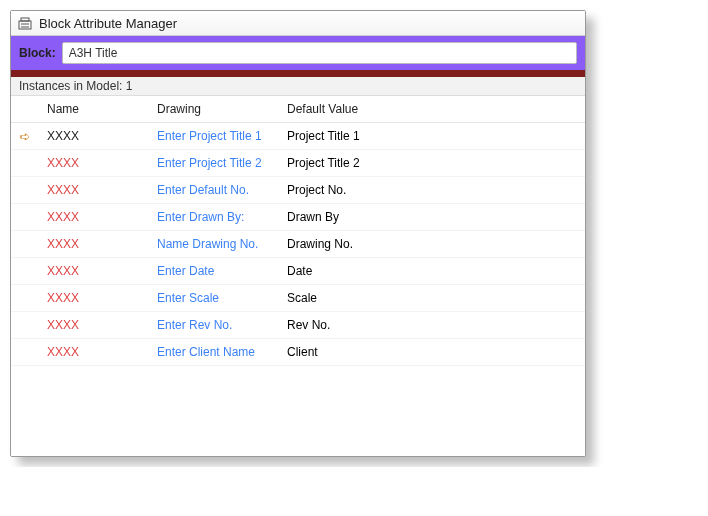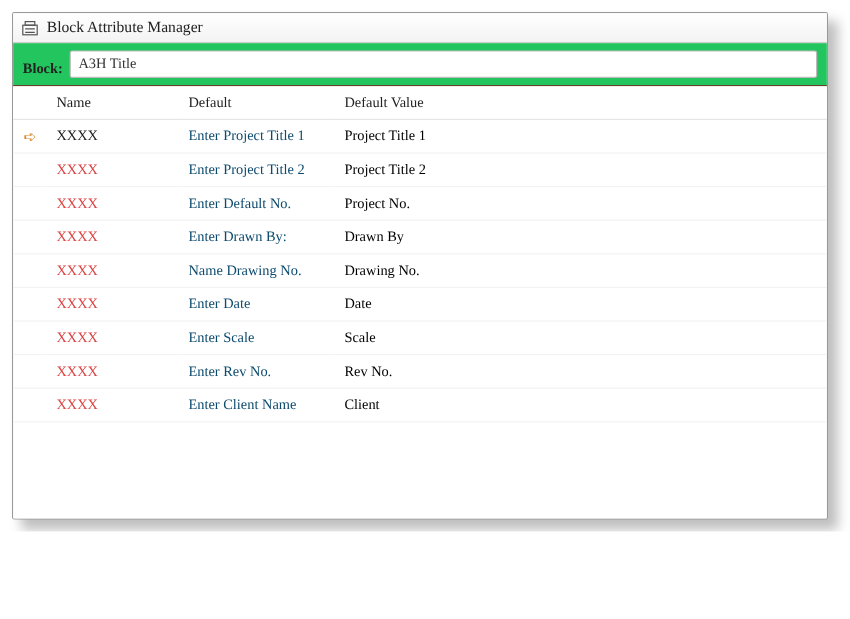--- a/index.html
+++ b/index.html
@@ -10,46 +10,45 @@
     font-size: 12px;
     color: #222;
     background: #fff;
     width: 708px;
   }
   .window {
     border: 1px solid #999;
     background: #fff;
     border-radius: 2px;
     box-shadow: 8px 8px 10px rgba(0,0,0,0.25);
-    width: 680px;
-    font-family: Liberation Serif, serif;
+    width: 576px;
   }
   .titlebar {
     display: flex;
     align-items: center;
     padding: 4px 6px;
     background: linear-gradient(#fff,#f3f3f3);
     border-bottom: 1px solid #ccc;
     font-size: 13px;
     font-weight: 400;
     color: #222;
     gap: 6px;
   }
   .titlebar .icon {
     width: 16px; height: 16px;
     display: inline-flex; align-items:center; justify-content:center;
     color:#555;
   }
   .block-row {
     display: flex;
-    align-items: flex-end;
+    align-items: center;
     padding: 6px 8px;
     gap: 6px;
-    background: #22c55e;
-    border-bottom: 1px solid #7f1d1d;
+    background: #8b5cf6;
+    border-bottom: 7px solid #7f1d1d;
   }
   .block-row label {
     font-weight: bold;
     font-size: 12px;
   }
   .block-input {
     flex: 1;
     border: 1px solid #bbb;
     background: #fff;
     padding: 3px 6px;
@@ -97,21 +96,21 @@
   }
   td.name-col.warn {
     color: #d44;
   }
   td.name-col {
     color: #222;
     width: 110px;
   }
   td.caption-col {
     width: 130px;
-    color: #0c4a6e;
+    color: #3b82f6;
   }
   td.default-col {
     color: #000000;
   }
   .arrow-icon {
     color: #d98b2e;
     font-size: 13px;
   }
   th.indicator { width:28px; }
   th.name-col { width:110px; }
@@ -132,28 +131,29 @@
       </svg>
     </span>
     <span>Block Attribute Manager</span>
   </div>
 
   <div class="block-row">
     <label>Block:</label>
     <input class="block-input" type="text" value="A3H Title" style="">
   </div>
 
+  <div class="info-strip">Instances in Model:  1</div>
 
   <div class="table-area">
     <table>
       <thead>
         <tr>
           <th class="indicator"></th>
           <th class="name-col">Name</th>
-          <th class="caption-col">Default</th>
+          <th class="caption-col">Drawing</th>
           <th class="default-col">Default Value</th>
         </tr>
       </thead>
       <tbody id="attr-rows">
           <tr>
             <td class="indicator"><span class="arrow-icon">➪</span></td>
             <td class="name-col">XXXX</td>
             <td class="caption-col">Enter Project Title 1</td>
             <td class="default-col">Project Title 1</td>
           </tr>

